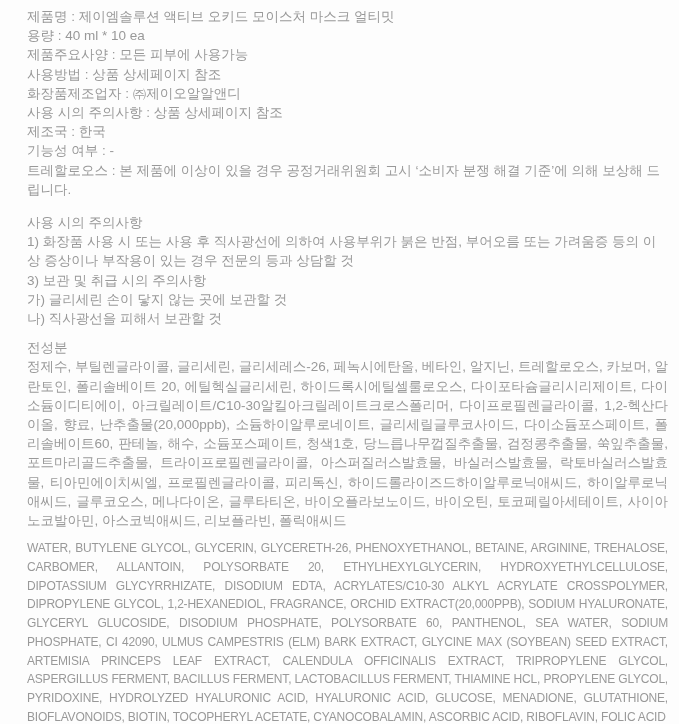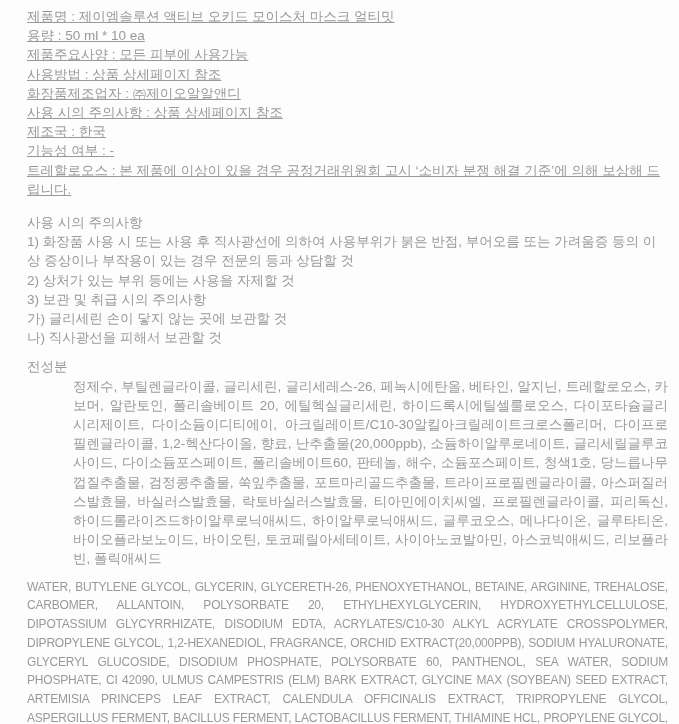--- a/index.html
+++ b/index.html
@@ -7,58 +7,56 @@
   body {
     width: 679px;
     min-height: 724px;
     font-family: "Liberation Sans", "DejaVu Sans", sans-serif;
     color: #999999;
     padding: 7px 11px 10px 27px;
     -webkit-font-smoothing: antialiased;
   }
   .doc { width: 641px; }
   .kr-text { font-size: 13.5px; line-height: 19.2px; }
-  .summary-row { white-space: normal; text-decoration: underline; }
+  .summary-row { white-space: normal; }
   .section { margin-top: 14px; }
   .section-tight { margin-top: 10px; }
   .caution-item { }
   .para-kr {
     text-align: justify;
     word-break: break-all;
-    margin-left: 46px;
   }
   .para-en {
     font-size: 12px;
     line-height: 18.7px;
     letter-spacing: -0.2px;
     text-align: justify;
     margin-top: 9px;
   }
 </style>
 </head>
 <body>
 
 <div class="doc kr-text">
 
   <section>
     <div class="summary-row"><span>제품명</span><span> : </span><span>제이엠솔루션 액티브 오키드 모이스처 마스크 얼티밋</span></div>
-    <div class="summary-row"><span>용량</span><span> : </span><span>50 ml * 10 ea</span></div>
+    <div class="summary-row"><span>용량</span><span> : </span><span>40 ml * 10 ea</span></div>
     <div class="summary-row"><span>제품주요사양</span><span> : </span><span>모든 피부에 사용가능</span></div>
     <div class="summary-row"><span>사용방법</span><span> : </span><span>상품 상세페이지 참조</span></div>
     <div class="summary-row"><span>화장품제조업자</span><span> : </span><span>㈜제이오알알앤디</span></div>
     <div class="summary-row"><span>사용 시의 주의사항</span><span> : </span><span>상품 상세페이지 참조</span></div>
     <div class="summary-row"><span>제조국</span><span> : </span><span>한국</span></div>
     <div class="summary-row"><span>기능성 여부</span><span> : </span><span>-</span></div>
     <div class="summary-row"><span>트레할로오스</span><span> : </span><span>본 제품에 이상이 있을 경우 공정거래위원회 고시 ‘소비자 분쟁 해결 기준’에 의해 보상해 드립니다.</span></div>
   </section>
 
   <section class="section">
     <div>사용 시의 주의사항</div>
     <div class="caution-item">1) 화장품 사용 시 또는 사용 후 직사광선에 의하여 사용부위가 붉은 반점, 부어오름 또는 가려움증 등의 이상 증상이나 부작용이 있는 경우 전문의 등과 상담할 것</div>
-    <div class="caution-item">2) 상처가 있는 부위 등에는 사용을 자제할 것</div>
     <div class="caution-item">3) 보관 및 취급 시의 주의사항</div>
     <div class="caution-item">가) 글리세린 손이 닿지 않는 곳에 보관할 것</div>
     <div class="caution-item">나) 직사광선을 피해서 보관할 것</div>
   </section>
 
   <section class="section-tight section">
     <div>전성분</div>
     <div class="para-kr">정제수, 부틸렌글라이콜, 글리세린, 글리세레스-26, 페녹시에탄올, 베타인, 알지닌, 트레할로오스, 카보머, 알란토인, 폴리솔베이트 20, 에틸헥실글리세린, 하이드록시에틸셀룰로오스, 다이포타슘글리시리제이트, 다이소듐이디티에이, 아크릴레이트/C10-30알킬아크릴레이트크로스폴리머, 다이프로필렌글라이콜, 1,2-헥산다이올, 향료, 난추출물(20,000ppb), 소듐하이알루로네이트, 글리세릴글루코사이드, 다이소듐포스페이트, 폴리솔베이트60, 판테놀, 해수, 소듐포스페이트, 청색1호, 당느릅나무껍질추출물, 검정콩추출물, 쑥잎추출물, 포트마리골드추출물, 트라이프로필렌글라이콜, 아스퍼질러스발효물, 바실러스발효물, 락토바실러스발효물, 티아민에이치씨엘, 프로필렌글라이콜, 피리독신, 하이드롤라이즈드하이알루로닉애씨드, 하이알루로닉애씨드, 글루코오스, 메나다이온, 글루타티온, 바이오플라보노이드, 바이오틴, 토코페릴아세테이트, 사이아노코발아민, 아스코빅애씨드, 리보플라빈, 폴릭애씨드</div>
     <div class="para-en">WATER, BUTYLENE GLYCOL, GLYCERIN, GLYCERETH-26, PHENOXYETHANOL, BETAINE, ARGININE, TREHALOSE, CARBOMER, ALLANTOIN, POLYSORBATE 20, ETHYLHEXYLGLYCERIN, HYDROXYETHYLCELLULOSE, DIPOTASSIUM GLYCYRRHIZATE, DISODIUM EDTA, ACRYLATES/C10-30 ALKYL ACRYLATE CROSSPOLYMER, DIPROPYLENE GLYCOL, 1,2-HEXANEDIOL, FRAGRANCE, ORCHID EXTRACT(20,000PPB), SODIUM HYALURONATE, GLYCERYL GLUCOSIDE, DISODIUM PHOSPHATE, POLYSORBATE 60, PANTHENOL, SEA WATER, SODIUM PHOSPHATE, CI 42090, ULMUS CAMPESTRIS (ELM) BARK EXTRACT, GLYCINE MAX (SOYBEAN) SEED EXTRACT, ARTEMISIA PRINCEPS LEAF EXTRACT, CALENDULA OFFICINALIS EXTRACT, TRIPROPYLENE GLYCOL, ASPERGILLUS FERMENT, BACILLUS FERMENT, LACTOBACILLUS FERMENT, THIAMINE HCL, PROPYLENE GLYCOL, PYRIDOXINE, HYDROLYZED HYALURONIC ACID, HYALURONIC ACID, GLUCOSE, MENADIONE, GLUTATHIONE, BIOFLAVONOIDS, BIOTIN, TOCOPHERYL ACETATE, CYANOCOBALAMIN, ASCORBIC ACID, RIBOFLAVIN, FOLIC ACID</div>
   </section>

